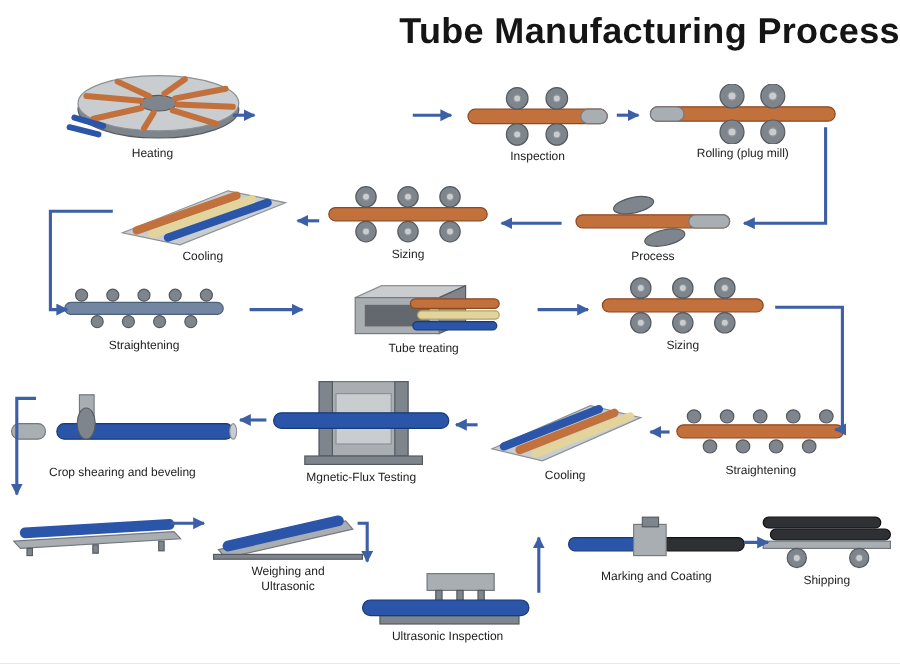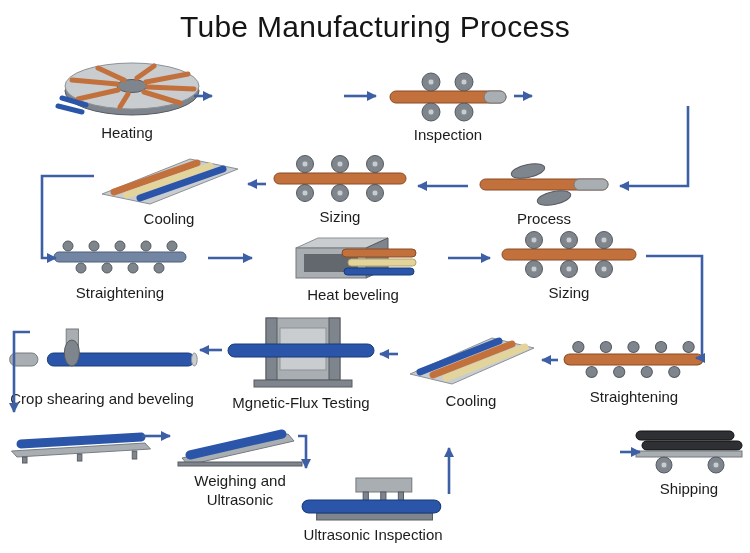--- a/index.html
+++ b/index.html
@@ -1,23 +1,23 @@
 <!DOCTYPE html>
 <html><head>
 <meta charset="utf-8">
 <style>
   html,body{margin:0;padding:0;background:#ffffff;}
   .canvas{position:relative;width:750px;height:553px;background:#ffffff;
           font-family:"Liberation Sans",sans-serif;overflow:hidden;
           border-right:1px solid #d9d9d9;border-bottom:1px solid #c2c2c2;}
-  .title{position:absolute;top:10px;left:0;width:100%;text-align:center;
-         font-size:30px;font-weight:400;color:#151515;letter-spacing:.3px;}
+  .title{position:absolute;top:10px;left:0;width:100%;text-align:right;
+         font-size:30px;font-weight:700;color:#151515;letter-spacing:.3px;}
   .step{position:absolute;display:flex;flex-direction:column;align-items:center;}
   .step svg{display:block;width:100%;}
-  .step-label{margin-top:3px;font-size:15px;color:#1c1c1c;text-align:center;
+  .step-label{margin-top:3px;font-size:10px;color:#1c1c1c;text-align:center;
               white-space:pre;line-height:1.28;}
   .arrows{position:absolute;left:0;top:0;pointer-events:none;}
   .ar{fill:none;stroke:#3d5fa5;stroke-width:2.6;}
   
   .mc {fill:#a9aeb3;stroke:#74797e;stroke-width:1;}
   .mcd{fill:#7f858c;stroke:#565b61;stroke-width:1;}
   .mcl{fill:#c9cdd0;stroke:#8c9196;stroke-width:1;}
   .t-o{fill:#c2703c;stroke:#8a4a22;stroke-width:1;}
   .t-b{fill:#2a55a8;stroke:#173a78;stroke-width:1;}
   .t-y{fill:#e3d49c;stroke:#b0a267;stroke-width:1;}
@@ -63,20 +63,35 @@
       <circle cx="78" cy="10" r="9" class="mcd"></circle>
         <circle cx="78" cy="40" r="9" class="mcd"></circle>
       <circle cx="45" cy="10" r="3" class="mcl"></circle>
         <circle cx="45" cy="40" r="3" class="mcl"></circle>
       <circle cx="78" cy="10" r="3" class="mcl"></circle>
         <circle cx="78" cy="40" r="3" class="mcl"></circle>
     </svg>
     <div class="step-label">Inspection</div>
   </div>
 
+  <div class="step" style="left:538px;top:70px;width:162px">
+    <svg viewBox="0 0 162 50" style="height:50px" preserveAspectRatio="none">
+      <rect x="4" y="19" width="154" height="12" rx="6" class="t-o"></rect>
+      <rect x="4" y="19" width="28" height="12" rx="6" class="mc"></rect>
+      <circle cx="72" cy="10" r="10" class="mcd"></circle>
+        <circle cx="72" cy="40" r="10" class="mcd"></circle>
+      <circle cx="106" cy="10" r="10" class="mcd"></circle>
+        <circle cx="106" cy="40" r="10" class="mcd"></circle>
+      <circle cx="72" cy="10" r="3.5" class="mcl"></circle>
+        <circle cx="72" cy="40" r="3.5" class="mcl"></circle>
+      <circle cx="106" cy="10" r="3.5" class="mcl"></circle>
+        <circle cx="106" cy="40" r="3.5" class="mcl"></circle>
+    </svg>
+    <div class="step-label">Rolling (plug mill)</div>
+  </div>
 
   <div class="step" style="left:94px;top:150px;width:150px">
     <svg viewBox="0 0 150 56" style="height:56px" preserveAspectRatio="none">
       <polygon points="8,44 96,9 144,19 56,54" class="mcl"></polygon>
       <line x1="20" y1="42" x2="103" y2="13" stroke="#c2703c" stroke-width="7" stroke-linecap="round"></line>
       <line x1="33" y1="45" x2="116" y2="16" stroke="#e3d49c" stroke-width="7" stroke-linecap="round"></line>
       <line x1="46" y1="48" x2="129" y2="19" stroke="#2a55a8" stroke-width="7" stroke-linecap="round"></line>
     </svg>
     <div class="step-label">Cooling</div>
   </div>
@@ -134,21 +149,21 @@
   <div class="step" style="left:284px;top:234px;width:138px">
     <svg viewBox="0 0 138 48" style="height:48px" preserveAspectRatio="none">
       <polygon points="12,14 34,4 104,4 82,14" class="mcl"></polygon>
       <polygon points="82,14 104,4 104,34 82,44" class="mcd"></polygon>
       <rect x="12" y="14" width="70" height="30" class="mc"></rect>
       <rect x="20" y="20" width="54" height="18" fill="#63686e"></rect>
       <rect x="58" y="15" width="74" height="8" rx="4" class="t-o"></rect>
       <rect x="64" y="25" width="68" height="7" rx="3.5" class="t-y"></rect>
       <rect x="60" y="34" width="70" height="7" rx="3.5" class="t-b"></rect>
     </svg>
-    <div class="step-label">Heat beveling</div>
+    <div class="step-label">Tube treating</div>
   </div>
 
   <div class="step" style="left:498px;top:228px;width:142px">
     <svg viewBox="0 0 142 52" style="height:52px" preserveAspectRatio="none">
       <rect x="34" y="7" width="4" height="40" class="mc"></rect>
       <rect x="69" y="7" width="4" height="40" class="mc"></rect>
       <rect x="104" y="7" width="4" height="40" class="mc"></rect>
       <rect x="4" y="21" width="134" height="11" rx="5.5" class="t-o"></rect>
       <circle cx="36" cy="12" r="8.5" class="mcd"></circle>
         <circle cx="36" cy="41" r="8.5" class="mcd"></circle>
@@ -242,20 +257,29 @@
       <rect x="18" y="37" width="112" height="7" class="mcd"></rect>
       <rect x="56" y="2" width="54" height="14" class="mc"></rect>
       <rect x="63" y="16" width="5" height="9" class="mcd"></rect>
       <rect x="80" y="16" width="5" height="9" class="mcd"></rect>
       <rect x="97" y="16" width="5" height="9" class="mcd"></rect>
       <rect x="4" y="24" width="134" height="13" rx="6.5" class="t-b"></rect>
     </svg>
     <div class="step-label">Ultrasonic Inspection</div>
   </div>
 
+  <div class="step" style="left:472px;top:430px;width:150px">
+    <svg viewBox="0 0 166 42" style="height:42px" preserveAspectRatio="none">
+      <rect x="2" y="18" width="70" height="11" rx="5.5" class="t-b"></rect>
+      <rect x="88" y="18" width="76" height="11" rx="5.5" class="t-k"></rect>
+      <rect x="62" y="7" width="30" height="26" class="mc"></rect>
+      <rect x="70" y="1" width="15" height="8" class="mcd"></rect>
+    </svg>
+    <div class="step-label">Marking and Coating</div>
+  </div>
 
   <div class="step" style="left:630px;top:422px;width:118px">
     <svg viewBox="0 0 118 54" style="height:54px" preserveAspectRatio="none">
       <rect x="6" y="9" width="98" height="9" rx="4.5" class="t-k"></rect>
       <rect x="12" y="19" width="100" height="9" rx="4.5" class="t-k"></rect>
       <rect x="6" y="29" width="106" height="6" class="mc"></rect>
       <circle cx="34" cy="43" r="8" class="mcd"></circle>
         <circle cx="86" cy="43" r="8" class="mcd"></circle>
       <circle cx="34" cy="43" r="3" class="mcl"></circle>
         <circle cx="86" cy="43" r="3" class="mcl"></circle>

